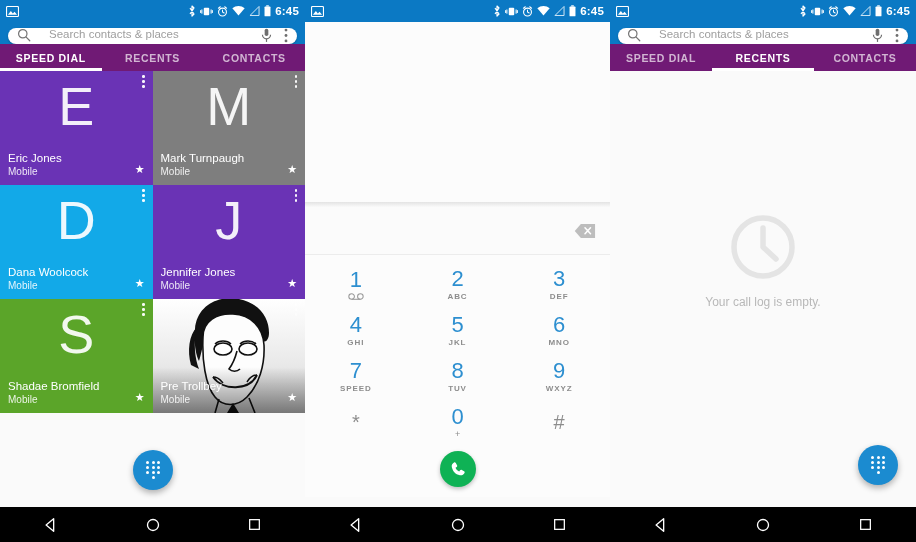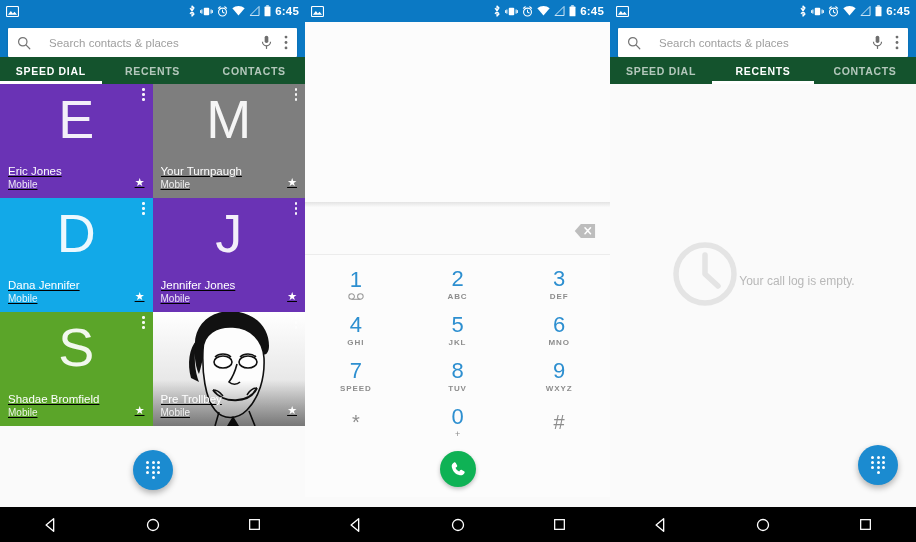--- a/index.html
+++ b/index.html
@@ -16,41 +16,41 @@
   
   .statusbar{ height:22px; background:#0b79c4; display:flex; align-items:center;
               padding:0 6px; color:#fff; }
   .sb-left{ display:flex; align-items:center; gap:4px; }
   .sb-right{ margin-left:auto; display:flex; align-items:center; gap:4px; }
   .sb-time{ font-size:11.5px; font-weight:bold; letter-spacing:.2px; color:#fff; }
   .sb-ico{ display:block; }
 
   
   .appbar{ background:#0b79c4; padding:6px 8px 0 8px; }
-  .searchbar{ height:29px; background:#fff; border-radius:1px; display:flex;
-              align-items:center; padding:0 9px; box-shadow:0 1px 2px rgba(0,0,0,.22); }
+  .searchbar{ height:16px; background:#fff; border-radius:11px; display:flex;
+              align-items:flex-start; padding:0 9px; box-shadow:0 1px 2px rgba(0,0,0,.22); }
   .search-text{ flex:1; font-size:11.5px; color:#9e9e9e; margin-left:18px; }
   .sb-icons{ display:flex; align-items:center; gap:12px; }
 
   
-  .tabs{ background:#14532d; display:flex; height:27px; position:relative; }
+  .tabs{ background:#701a75; display:flex; height:27px; position:relative; }
   .tab{ flex:1; display:flex; align-items:center; justify-content:center;
         font-size:10.5px; font-weight:bold; letter-spacing:.7px;
         color:rgba(255,255,255,.68); }
   .tab.active{ color:#ffffff; }
   .tab-underline{ position:absolute; bottom:0; height:3px; background:#fff; width:33.33%; }
 
   
   .grid{ display:grid; grid-template-columns:1fr 1fr; background:#fafafa; }
   .tile{ position:relative; height:114px; overflow:hidden; }
   .tile-letter{ position:absolute; left:0; right:0; top:8px; text-align:center;
                 font-size:54px; color:rgba(255,255,255,.92); line-height:1;
                 font-weight:300; }
   .tile-foot{ position:absolute; left:0; right:0; bottom:0; padding:4px 8px 7px 8px;
-              display:flex; align-items:flex-end;text-decoration:underline; }
+              display:flex; align-items:flex-end; }
   .tile-namewrap{ flex:1; min-width:0; }
   .tile-name{ font-size:11.5px; color:#fff; white-space:nowrap; overflow:hidden;
               text-overflow:ellipsis; line-height:1.25; }
   .tile-sub{ font-size:10px; color:rgba(255,255,255,.88); line-height:1.3; }
   .tile-star{ color:#fff; font-size:11px; margin-left:4px; margin-bottom:2px; }
   .tile-menu{ position:absolute; top:4px; right:8px; display:flex; flex-direction:column;
               gap:2.5px; align-items:center; }
   .tile-menu i{ display:block; width:2.5px; height:2.5px; border-radius:50%;
                 background:rgba(255,255,255,.95); }
   .tile-menu.dark i{ background:rgba(255,255,255,.55); }
@@ -85,21 +85,21 @@
   .key .sym{ font-size:20px; color:#8d8d8d; line-height:1; }
   .key .plus{ font-size:9px; color:#8d8d8d; margin-top:1px; }
   .callrow{ display:flex; align-items:center; justify-content:center;
             background:#fcfcfc; padding:6px 0 10px 0; }
   .callbtn{ width:36px; height:36px; border-radius:50%; background:#0fb255;
             display:flex; align-items:center; justify-content:center;
             box-shadow:0 2px 4px rgba(0,0,0,.25); }
 
   
   .empty{ height:calc(542px - 22px - 38px - 27px - 35px); background:#fafafa;
-          display:flex; flex-direction:row; align-items:center;
+          display:flex; flex-direction:column; align-items:center;
           justify-content:center; padding-bottom:41px; }
   .empty-text{ font-size:12px; color:#b8b8b8; margin-top:14px; }
 </style>
 </head>
 <body>
 
 <div class="stage">
 
   <div class="panel p1">
 
@@ -192,37 +192,37 @@
 
       <div class="tile" style="background:#7e7e7e">
         <div class="tile-letter">M</div>
         <div class="tile-menu">
             <i></i>
             <i></i>
             <i></i>
           </div>
         <div class="tile-foot">
           <div class="tile-namewrap">
-            <div class="tile-name">Your Turnpaugh</div>
+            <div class="tile-name">Mark Turnpaugh</div>
             <div class="tile-sub">Mobile</div>
           </div>
           <span class="tile-star">★</span>
         </div>
       </div>
 
       <div class="tile" style="background:#12a9e8">
         <div class="tile-letter">D</div>
         <div class="tile-menu">
             <i></i>
             <i></i>
             <i></i>
           </div>
         <div class="tile-foot">
           <div class="tile-namewrap">
-            <div class="tile-name">Dana Jennifer</div>
+            <div class="tile-name">Dana Woolcock</div>
             <div class="tile-sub">Mobile</div>
           </div>
           <span class="tile-star">★</span>
         </div>
       </div>
 
       <div class="tile" style="background:#6a33b5">
         <div class="tile-letter">J</div>
         <div class="tile-menu">
             <i></i>

